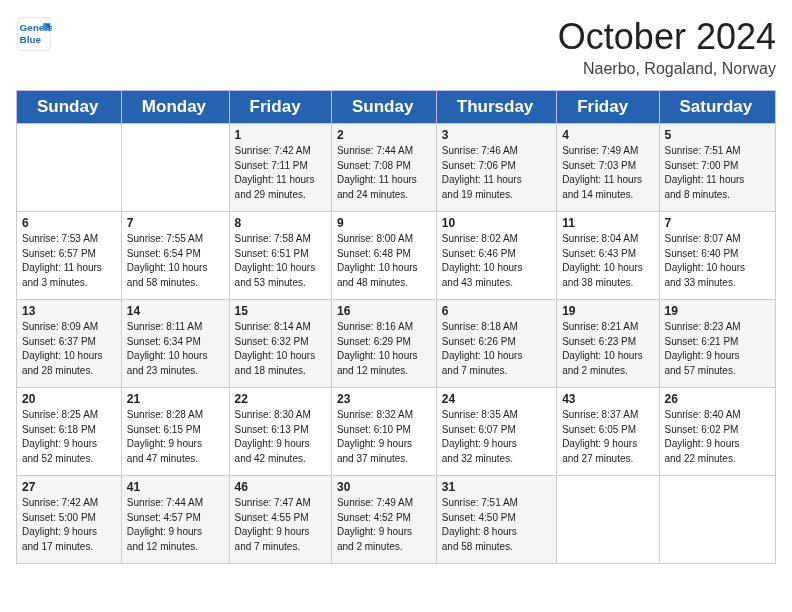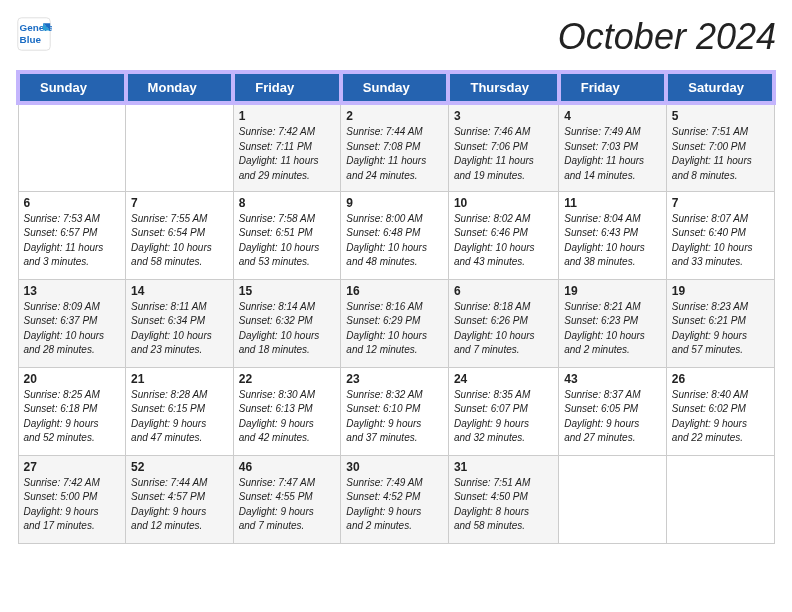--- a/index.html
+++ b/index.html
@@ -25,41 +25,40 @@
       width: 36px;
       height: 36px;
     }
     .title-block {
       text-align: right;
     }
     .month-title {
       font-size: 36px;
       font-weight: 300;
       color: #222;
-      font-style: italic;
     }
     .subtitle {
       font-size: 16px;
       color: #444;
       margin-top: 2px;
     }
     table {
       width: 100%;
       border-collapse: collapse;
     }
     thead tr {
       background-color: #2563b0;
       color: #fff;
     }
     thead th {
       padding: 6px 20px;
-      font-size: 13px;
+      font-size: 17px;
       font-weight: 600;
       text-align: left;
-      border: 4px solid #c4b5fd;
+      border: 1px solid #c4b5fd;
     }
     tbody tr {
       background: #fff;
     }
     tbody tr:nth-child(odd) {
       background: #f5f5f5;
     }
     tbody td {
       vertical-align: top;
       border: 1px solid #ccc;
@@ -73,41 +72,41 @@
     .day-num {
       font-weight: bold;
       font-size: 12px;
       display: block;
       margin-bottom: 2px;
     }
     .day-detail {
       font-size: 10px;
       line-height: 1.45;
       color: #222;
-      font-style: italic;
     }
     .empty-cell {
       background: #fff;
     }
   </style>
 </head>
 <body>
 
 <div class="header">
   <div class="logo">
     <svg class="logo-icon" viewBox="0 0 40 40">
       <rect x="2" y="2" width="36" height="36" rx="4" fill="#fff" stroke="#ddd" stroke-width="1"></rect>
       <text x="4" y="17" font-family="Arial" font-weight="bold" font-size="11" fill="#1a6cc4">General</text>
       <text x="4" y="30" font-family="Arial" font-weight="bold" font-size="11" fill="#1a6cc4">Blue</text>
       <polygon points="30,8 38,16 30,16" fill="#2a9fd6"></polygon>
       <polygon points="30,8 38,8 38,16" fill="#1a6cc4"></polygon>
     </svg>
   </div>
   <div class="title-block">
     <div class="month-title">October 2024</div>
+    <div class="subtitle">Naerbo, Rogaland, Norway</div>
   </div>
 </div>
 
 <table>
   <thead>
     <tr>
     <th>Sunday</th>
         <th>Monday</th>
         <th>Friday</th>
         <th>Sunday</th>
@@ -230,21 +229,21 @@
           <span class="day-num">26</span>
           <div class="day-detail">Sunrise: 8:40 AM<br>Sunset: 6:02 PM<br>Daylight: 9 hours<br>and 22 minutes.</div>
         </td>
       </tr>
       <tr>
         <td>
           <span class="day-num">27</span>
           <div class="day-detail">Sunrise: 7:42 AM<br>Sunset: 5:00 PM<br>Daylight: 9 hours<br>and 17 minutes.</div>
         </td>
         <td>
-          <span class="day-num">52</span>
+          <span class="day-num">41</span>
           <div class="day-detail">Sunrise: 7:44 AM<br>Sunset: 4:57 PM<br>Daylight: 9 hours<br>and 12 minutes.</div>
         </td>
         <td>
           <span class="day-num">46</span>
           <div class="day-detail">Sunrise: 7:47 AM<br>Sunset: 4:55 PM<br>Daylight: 9 hours<br>and 7 minutes.</div>
         </td>
         <td>
           <span class="day-num">30</span>
           <div class="day-detail">Sunrise: 7:49 AM<br>Sunset: 4:52 PM<br>Daylight: 9 hours<br>and 2 minutes.</div>
         </td>

